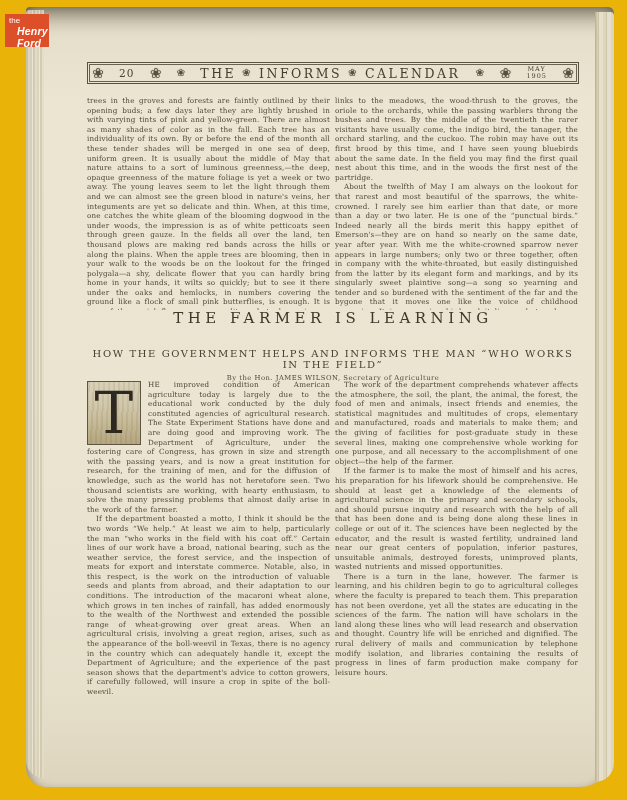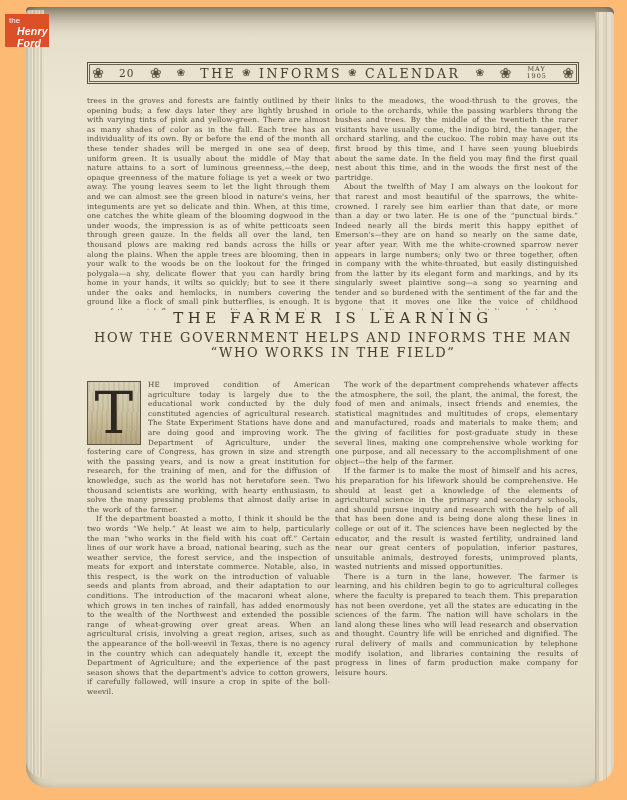--- a/index.html
+++ b/index.html
@@ -1,16 +1,16 @@
 <!DOCTYPE html>
 <html><head>
 <meta charset="utf-8">
 <style>
   html,body{margin:0;padding:0;background:#000;}
-  .stage{position:relative;width:627px;height:800px;background:#fdba74;overflow:hidden;
+  .stage{position:relative;width:627px;height:800px;background:#eab308;overflow:hidden;
          font-family:"DejaVu Serif",serif;}
   
   .page{position:absolute;left:26px;top:7px;width:588px;height:780px;
         background:
           linear-gradient(180deg,#d7cfb9 0%,#e6dfcc 4%,#ebe5d2 12%,#eae4d1 60%,#e6dfca 88%,#ddd4bd 100%);
         border-radius:4px 6px 34px 20px;
         box-shadow: inset 0 16px 20px -10px rgba(25,18,8,.55),
                     inset -6px 0 10px -6px rgba(60,48,25,.45),
                     inset 8px 0 12px -8px rgba(60,48,25,.5);}
   .binding-edge{position:absolute;left:26px;top:10px;width:18px;height:768px;
@@ -45,21 +45,21 @@
   .cols{position:absolute;left:87px;width:492px;display:flex;gap:5px;}
   .col{width:243px;overflow:hidden;text-align:justify;color:#4f4737;
        font-size:7.2px;line-height:9.6px;letter-spacing:.15px;word-spacing:.8px;}
   .top-cols{top:96px;height:214px;}
   .art-cols{top:380px;height:318px;}
   .col p{margin:0;}
   .col p.ind{text-indent:9px;}
   
   .art-head{position:absolute;left:87px;top:310px;width:492px;text-align:center;color:#3e382b;}
   .art-title{font-size:15px;letter-spacing:4.5px;line-height:16px;}
-  .art-sub{font-size:13px;letter-spacing:1.6px;margin-top:4px;color:#47402f;}
+  .art-sub{font-size:10px;letter-spacing:1.6px;margin-top:22px;color:#47402f;}
   .art-by{font-size:6.8px;letter-spacing:.5px;margin-top:4px;color:#51493a;}
   
   .dropcap{float:left;width:54px;height:64px;margin:1px 7px 2px 0;border:1px solid #5e5543;
       box-sizing:border-box;position:relative;text-align:center;
       background:
         repeating-linear-gradient(93deg,rgba(92,76,48,.10) 0 2px,rgba(0,0,0,0) 2px 5px),
         linear-gradient(180deg,#d9d1b8 0%,#d2c9ac 35%,#c6ba97 65%,#b4a67e 100%);}
   .dropcap span{font-size:58px;line-height:62px;color:#2e2920;font-family:"DejaVu Serif",serif;}
 </style>
 </head>
@@ -105,20 +105,21 @@
     </div>
     <div class="col">
       <p>links to the meadows, the wood-thrush to the groves, the oriole to the orchards, while the passing warblers throng the bushes and trees. By the middle of the twentieth the rarer visitants have usually come, the indigo bird, the tanager, the orchard starling, and the cuckoo. The robin may have out its first brood by this time, and I have seen young bluebirds about the same date. In the field you may find the first quail nest about this time, and in the woods the first nest of the partridge.</p>
       <p class="ind">About the twelfth of May I am always on the lookout for that rarest and most beautiful of the sparrows, the white-crowned. I rarely see him earlier than that date, or more than a day or two later. He is one of the “punctual birds.” Indeed nearly all the birds merit this happy epithet of Emerson's—they are on hand so nearly on the same date, year after year. With me the white-crowned sparrow never appears in large numbers; only two or three together, often in company with the white-throated, but easily distinguished from the latter by its elegant form and markings, and by its singularly sweet plaintive song—a song so yearning and tender and so burdened with the sentiment of the far and the bygone that it moves one like the voice of childhood memories. It is a morning bird and it lingers but a day or two, when it is off for its far northern home.</p>
     </div>
   </div>
 
   <div class="art-head">
     <div class="art-title">THE FARMER IS LEARNING</div>
     <div class="art-sub">HOW THE GOVERNMENT HELPS AND INFORMS THE MAN “WHO WORKS IN THE FIELD”</div>
+    <div class="art-by">By the Hon. JAMES WILSON, Secretary of Agriculture</div>
   </div>
 
   <div class="cols art-cols">
     <div class="col">
       <p>
         <span class="dropcap"><span>T</span></span><span>HE improved condition of American agriculture today is largely due to the educational work conducted by the duly constituted agencies of agricultural research. The State Experiment Stations have done and are doing good and improving work. The Department of Agriculture, under the fostering care of Congress, has grown in size and strength with the passing years, and is now a great institution for research, for the training of men, and for the diffusion of knowledge, such as the world has not heretofore seen. Two thousand scientists are working, with hearty enthusiasm, to solve the many pressing problems that almost daily arise in the work of the farmer.</span>
       </p>
       <p class="ind">If the department boasted a motto, I think it should be the two words “We help.” At least we aim to help, particularly the man “who works in the field with his coat off.” Certain lines of our work have a broad, national bearing, such as the weather service, the forest service, and the inspection of meats for export and interstate commerce. Notable, also, in this respect, is the work on the introduction of valuable seeds and plants from abroad, and their adaptation to our conditions. The introduction of the macaroni wheat alone, which grows in ten inches of rainfall, has added enormously to the wealth of the Northwest and extended the possible range of wheat-growing over great areas. When an agricultural crisis, involving a great region, arises, such as the appearance of the boll-weevil in Texas, there is no agency in the country which can adequately handle it, except the Department of Agriculture; and the experience of the past season shows that the department's advice to cotton growers, if carefully followed, will insure a crop in spite of the boll-weevil.</p>
       <p class="ind">Other important lines of work have been the development of our rice industry to equal the demand for home consumption and the beginning of exports; the encouragement of the beet-sugar industry as an additional farm crop that promises to make our country independent of others in this regard, as soon as farmers learn to grow</p>
     </div>

